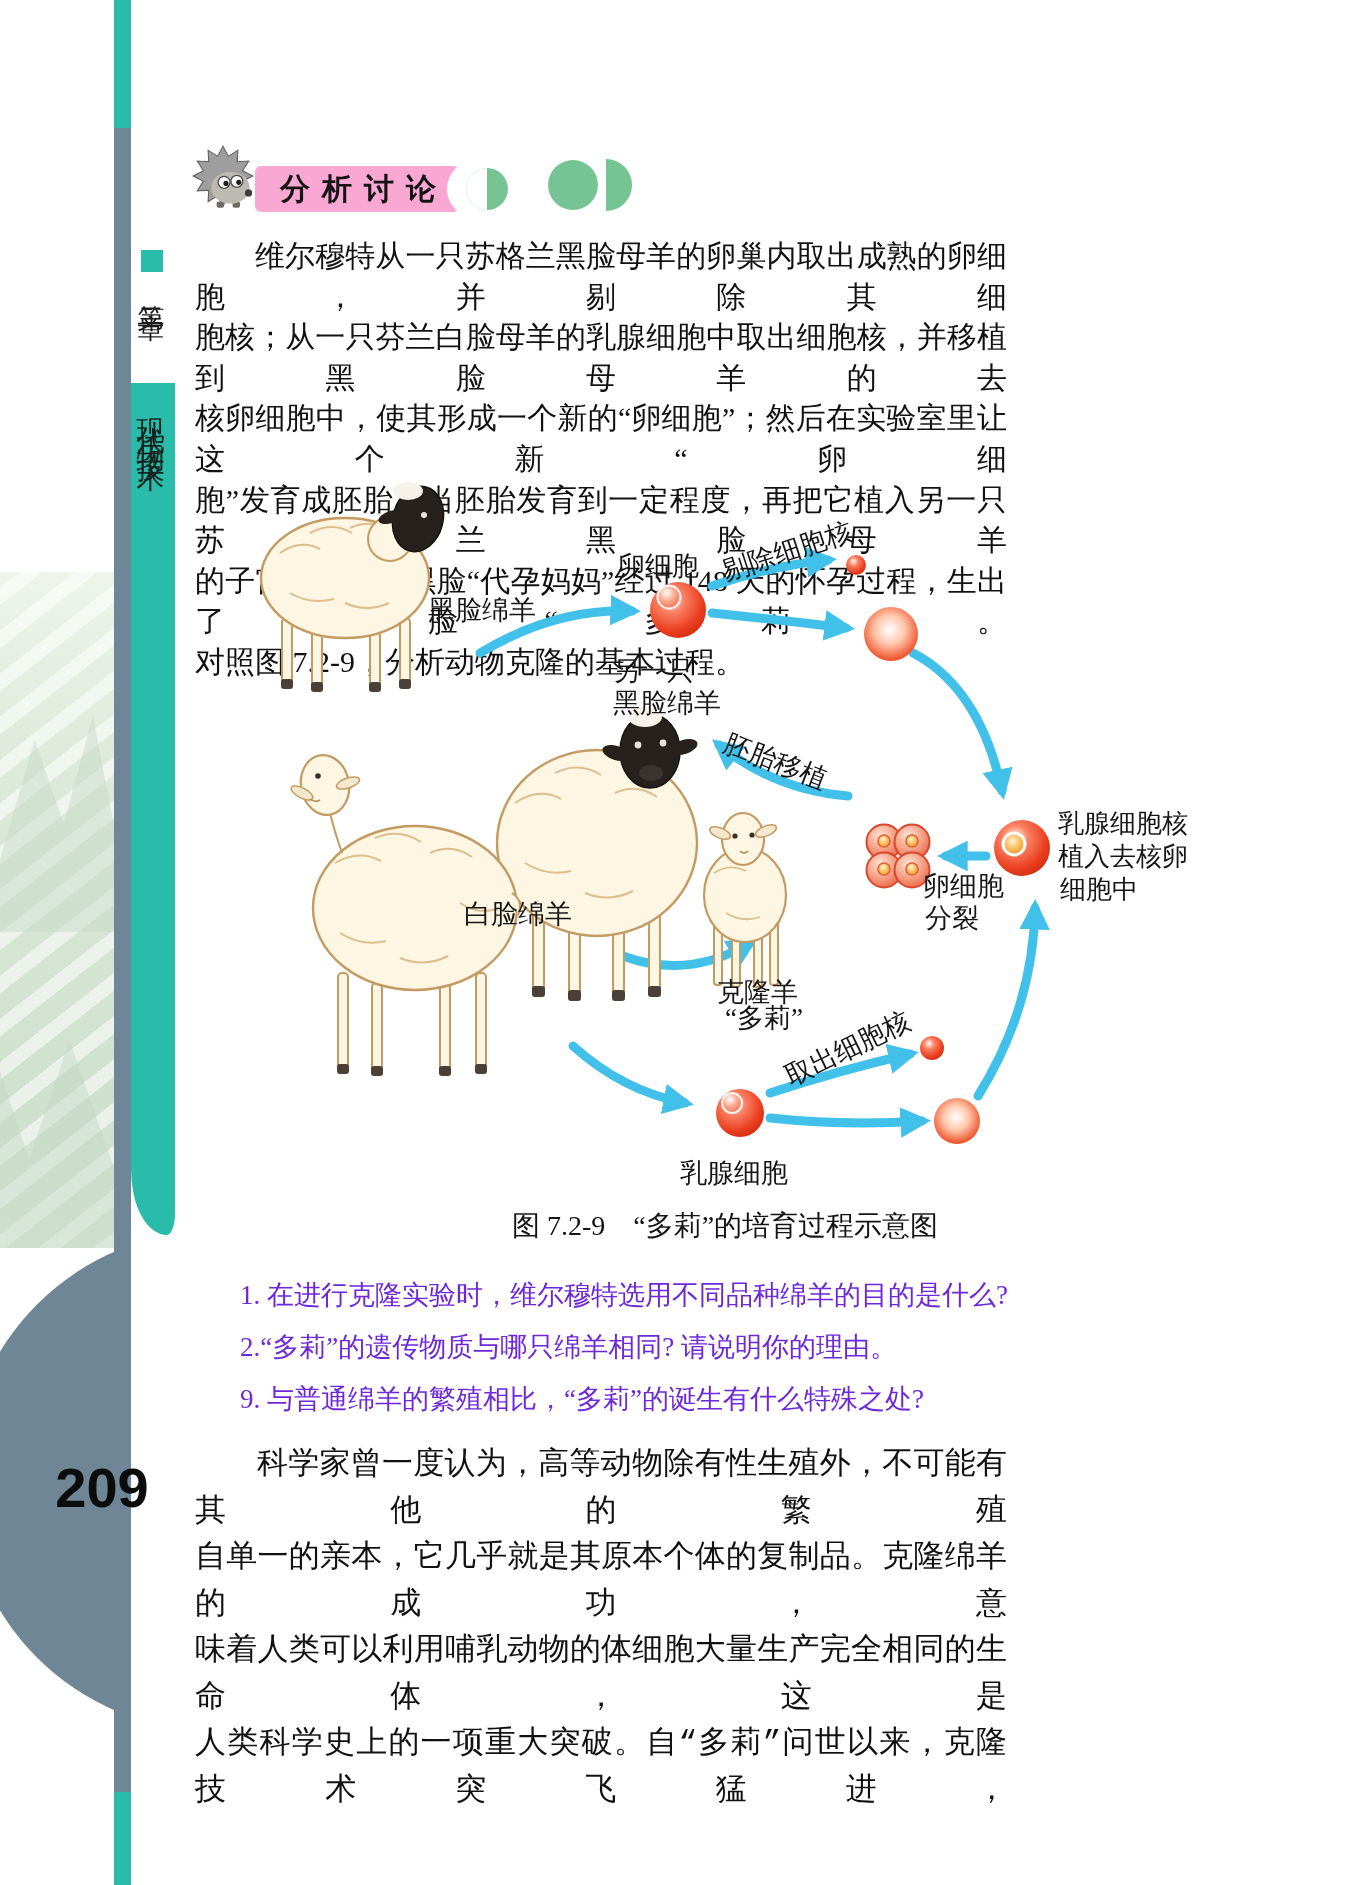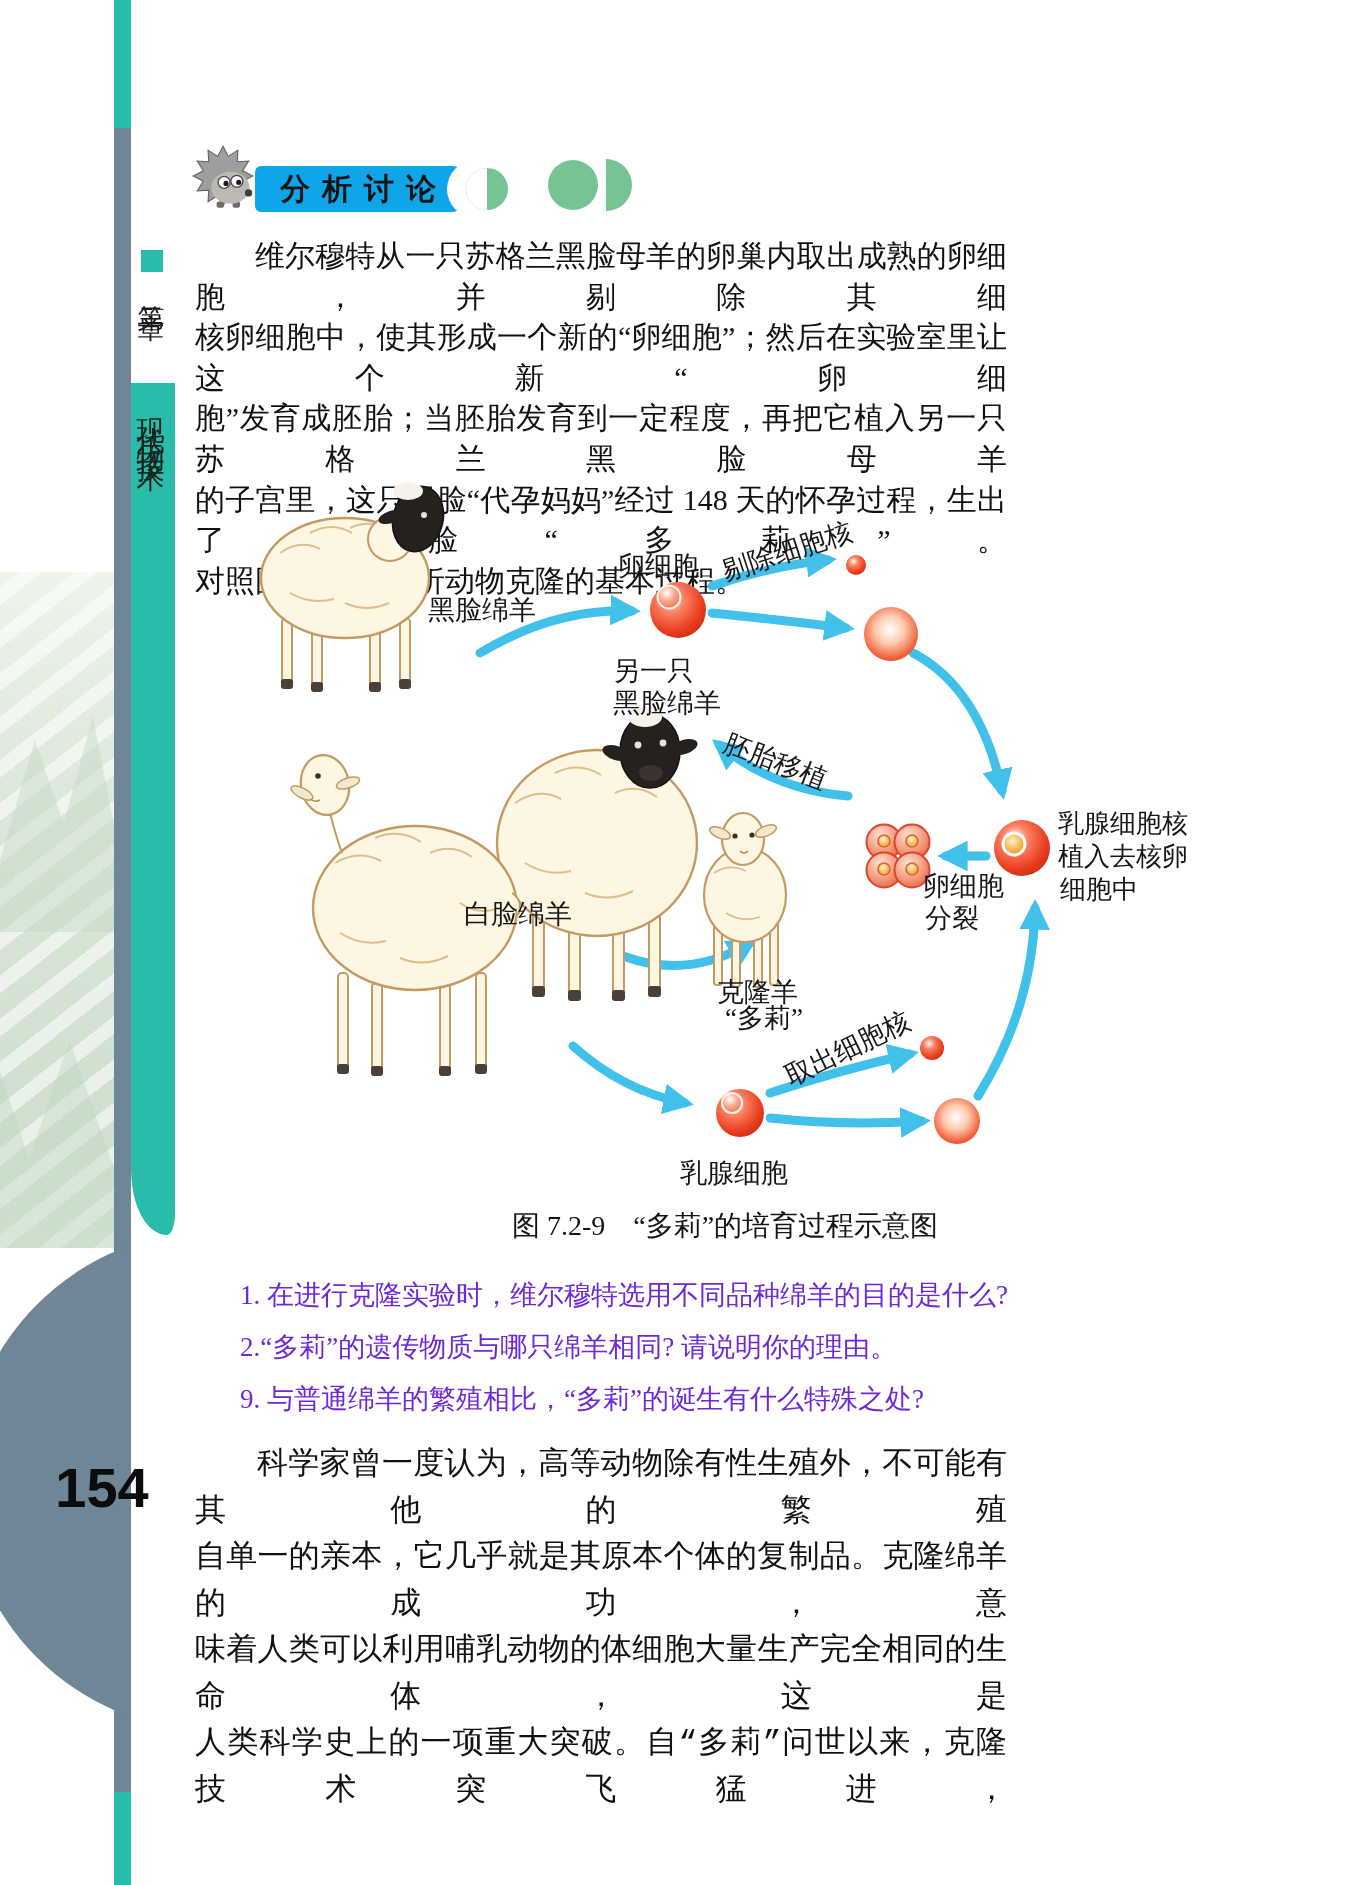--- a/index.html
+++ b/index.html
@@ -23,21 +23,21 @@
   .sq-bullet{left:141px;top:250px;width:22px;height:22px;background:#2abcaa;}
   .vtext{writing-mode:vertical-rl;text-orientation:upright;}
   .chapter-num{left:139px;top:284px;width:30px;font-size:27px;letter-spacing:4px;color:#1b1b1b;}
   .chapter-title{left:139px;top:396px;width:30px;font-size:28px;letter-spacing:9px;color:#15241f;}
   .disc-wrap{left:0;top:1238px;width:131px;height:492px;overflow:hidden;}
   .disc{position:absolute;left:-36px;top:-7px;width:500px;height:500px;border-radius:50%;background:#6e8695;}
   .pagenum{left:50px;top:1455px;width:104px;text-align:center;font-family:"Liberation Sans","DejaVu Sans",sans-serif;
     font-weight:bold;font-size:56px;color:#0c0c0c;z-index:5;}
 
   
-  .banner{left:255px;top:166px;width:208px;height:46px;background:#0ea5e9;
+  .banner{left:255px;top:166px;width:208px;height:46px;background:#f9a8d4;
     border-radius:6px 10px 10px 6px;display:flex;align-items:center;justify-content:center;}
   .banner-title{font-size:30px;font-weight:bold;letter-spacing:12px;color:#141414;padding-left:10px;}
   .banner-notch{left:447px;top:160px;width:58px;height:58px;border-radius:50%;background:#ffffff;}
   .banner-tail{left:466px;top:168px;width:42px;height:42px;border-radius:50%;background:#76c493;}
   .banner-tail2{left:466px;top:168px;width:21px;height:42px;background:#ffffff;border-radius:21px 0 0 21px;}
   .banner-dot{left:548px;top:160px;width:50px;height:50px;border-radius:50%;background:#76c493;}
   .banner-half{left:606px;top:159px;width:26px;height:52px;background:#76c493;border-radius:0 52px 52px 0;}
 
   
   .intro{left:195px;top:236px;width:812px;font-size:30px;line-height:40.6px;}
@@ -68,21 +68,21 @@
       <div class="ridge2"></div>
   </div>
   <div class="abs vbar"></div>
   <div class="abs disc-wrap">
     <div class="disc"></div>
   </div>
   <div class="abs tealband"></div>
   <div class="abs sq-bullet"></div>
   <div class="abs vtext chapter-num">第二章</div>
   <div class="abs vtext chapter-title">现代生物技术</div>
-  <div class="abs pagenum">154</div>
+  <div class="abs pagenum">209</div>
 
   <svg class="abs" style="left:191px;top:144px;" width="64" height="66" viewBox="0 0 60 62">
     <polygon points="58,30 48.4,34.9 54.2,44 43.4,43.4 44,54.2 34.9,48.4 30,58 25.1,48.4 16,54.2 16.6,43.4 5.8,44 11.6,34.9 2,30 11.6,25.1 5.8,16 16.6,16.6 16,5.8 25.1,11.6 30,2 34.9,11.6 44,5.8 43.4,16.6 54.2,16 48.4,25.1" fill="#9e9e9e" stroke="#5f5f5f" stroke-width="1"></polygon>
     <rect x="24" y="54" width="7" height="6" rx="2" fill="#6f6a66"></rect>
     <rect x="39" y="54" width="7" height="6" rx="2" fill="#6f6a66"></rect>
     <ellipse cx="37" cy="41" rx="18" ry="15" fill="#bdb9b3"></ellipse>
     <circle cx="31" cy="36" r="5.6" fill="#fff" stroke="#4a4a4a" stroke-width="1.2"></circle>
     <circle cx="43" cy="35" r="5.6" fill="#fff" stroke="#4a4a4a" stroke-width="1.2"></circle>
     <circle cx="32.8" cy="37" r="2.4" fill="#1c1c1c"></circle>
     <circle cx="44.8" cy="36" r="2.4" fill="#1c1c1c"></circle>
@@ -92,20 +92,21 @@
     <span class="banner-title">分析讨论</span>
   </div>
   <div class="abs banner-notch"></div>
   <div class="abs banner-tail"></div>
   <div class="abs banner-tail2"></div>
   <div class="abs banner-dot"></div>
   <div class="abs banner-half"></div>
 
   <div class="abs intro">
     <div class="ln first">维尔穆特从一只苏格兰黑脸母羊的卵巢内取出成熟的卵细胞，并剔除其细</div>
+    <div class="ln">胞核；从一只芬兰白脸母羊的乳腺细胞中取出细胞核，并移植到黑脸母羊的去</div>
     <div class="ln">核卵细胞中，使其形成一个新的“卵细胞”；然后在实验室里让这个新“卵细</div>
     <div class="ln">胞”发育成胚胎；当胚胎发育到一定程度，再把它植入另一只苏格兰黑脸母羊</div>
     <div class="ln">的子宫里，这只黑脸“代孕妈妈”经过 148 天的怀孕过程，生出了白脸“多莉”。</div>
     <div class="ln last">对照图 7.2-9，分析动物克隆的基本过程。</div>
   </div>
 
   <div class="abs figure">
     <svg width="1045" height="762" viewBox="0 0 1045 762">
       <defs>
         <marker id="ah" markerWidth="3.4" markerHeight="3.4" refX="2.4" refY="1.7" orient="auto">

